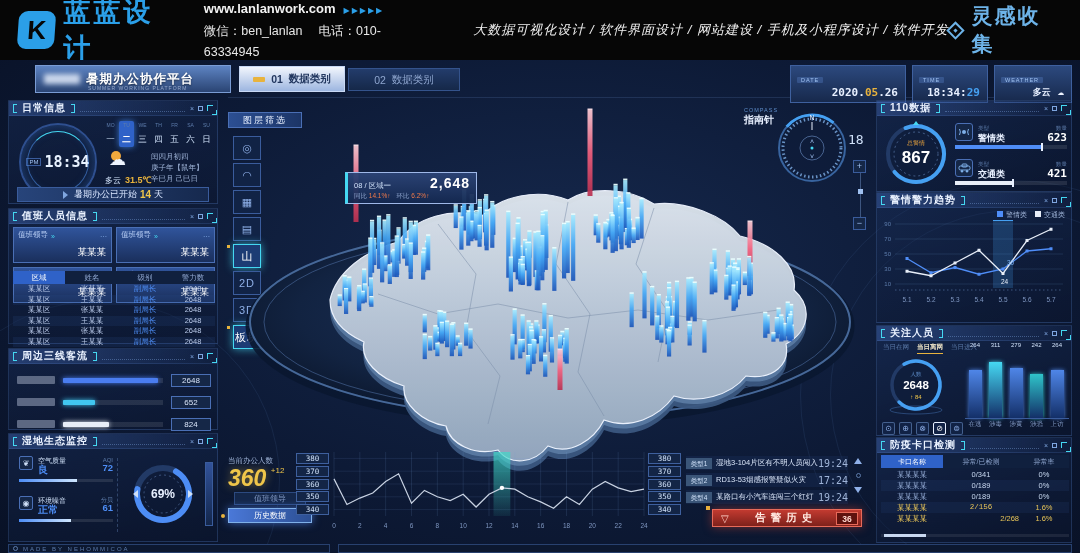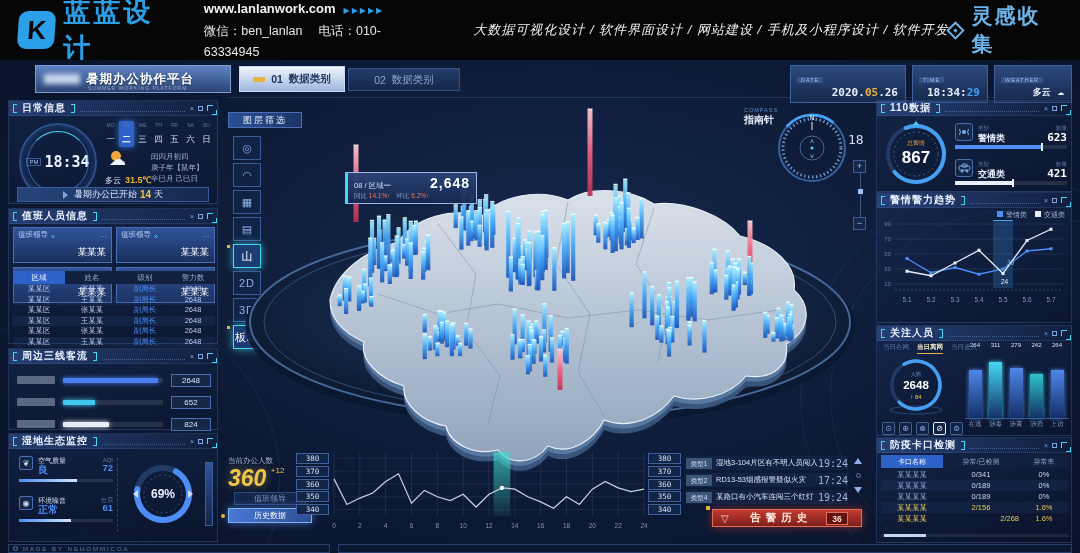--- a/index.html
+++ b/index.html
@@ -155,21 +155,21 @@
 .atag{width:26px;height:11px;background:#3a5578;color:#cfe0f8;font-size:6.5px;text-align:center;line-height:11px;margin-right:4px;flex:none}
 .atxt{font-size:7.5px;color:#d8e4f8;white-space:nowrap;overflow:hidden;width:102px}
 .atime{margin-left:auto;font-size:10px;color:#9fb4d8;font-family:"DejaVu Sans Mono",monospace}
 #ascroll{position:absolute;left:852px;top:398px;width:12px;z-index:6;display:flex;flex-direction:column;align-items:center;gap:9px}
 .tri-up{width:0;height:0;border-left:4px solid transparent;border-right:4px solid transparent;border-bottom:6px solid #8fb0e8;cursor:pointer}
 .tri-dn{width:0;height:0;border-left:4px solid transparent;border-right:4px solid transparent;border-top:6px solid #8fb0e8;cursor:pointer}
 .mid-dot{width:5px;height:5px;border:1px solid #5d7cab;border-radius:50%}
 #banner{position:absolute;left:712px;top:449px;width:150px;height:18px;background:linear-gradient(180deg,#c23a30,#7e211b);border:1px solid #e86a5a;display:flex;align-items:center;z-index:6;cursor:pointer;box-shadow:0 0 10px rgba(220,70,50,.5)}
 #banner .warn{color:#ffd0c8;font-size:10px;margin:0 8px}
 #banner .btx{flex:1;text-align:center;color:#ffe8e0;font-size:10.5px;font-weight:bold;letter-spacing:5px}
-#banner .badge{width:22px;height:13px;background:#5f120e;border:1px solid #e86a5a;color:#ffd8d0;font-size:8.5px;font-weight:bold;text-align:center;line-height:12px;margin-right:13px}
+#banner .badge{width:22px;height:13px;background:#5f120e;border:1px solid #e86a5a;color:#ffd8d0;font-size:8.5px;font-weight:bold;text-align:center;line-height:12px;margin-right:3px}
 #bdot{position:absolute;left:706px;top:446px;width:4px;height:4px;background:#e8b33d;z-index:6}
 
 .g-label{font-size:6px;fill:#e8a33d}
 .prow{position:absolute;left:78px;width:112px}
 .prow .pr1{display:flex;align-items:center}
 .picon{width:18px;height:18px;border:1px solid #4a6fb5;border-radius:3px;background:#152747;display:flex;align-items:center;justify-content:center;flex:none}
 .ptexts{margin-left:5px;line-height:8px}
 .ptexts .s{font-size:5.5px;color:#5d7cab}
 .ptexts .n{font-size:9px;color:#e8f0ff;font-weight:bold}
 .pnum{margin-left:auto;text-align:right;line-height:8px}
@@ -1310,21 +1310,21 @@
           <span class="c " style="width: 76px; text-align: center;">0/189</span>
           <span class="c " style="width: 50px; text-align: center;">0%</span>
         </div>
         <div class="trow">
           <span class="c nm" style="width: 62px; text-align: center;">某某某某</span>
           <span class="c " style="width: 76px; text-align: center;">0/189</span>
           <span class="c " style="width: 50px; text-align: center;">0%</span>
         </div>
         <div class="trow warn">
           <span class="c nm" style="width: 62px; text-align: center;">某某某某</span>
-          <span class="c " style="width: 76px; text-align: center;">2/156</span>
+          <span class="c " style="width: 76px; text-align: center; font-family: Liberation Mono, monospace;">2/156</span>
           <span class="c " style="width: 50px; text-align: center;">1.6%</span>
         </div>
         <div class="trow warn">
           <span class="c nm" style="width: 62px; text-align: center;">某某某某</span>
           <span class="c " style="width: 76px; text-align: right;">2/268</span>
           <span class="c " style="width: 50px; text-align: center;">1.6%</span>
         </div>
       </div>
     <div id="ckScroll">
         <i></i>

